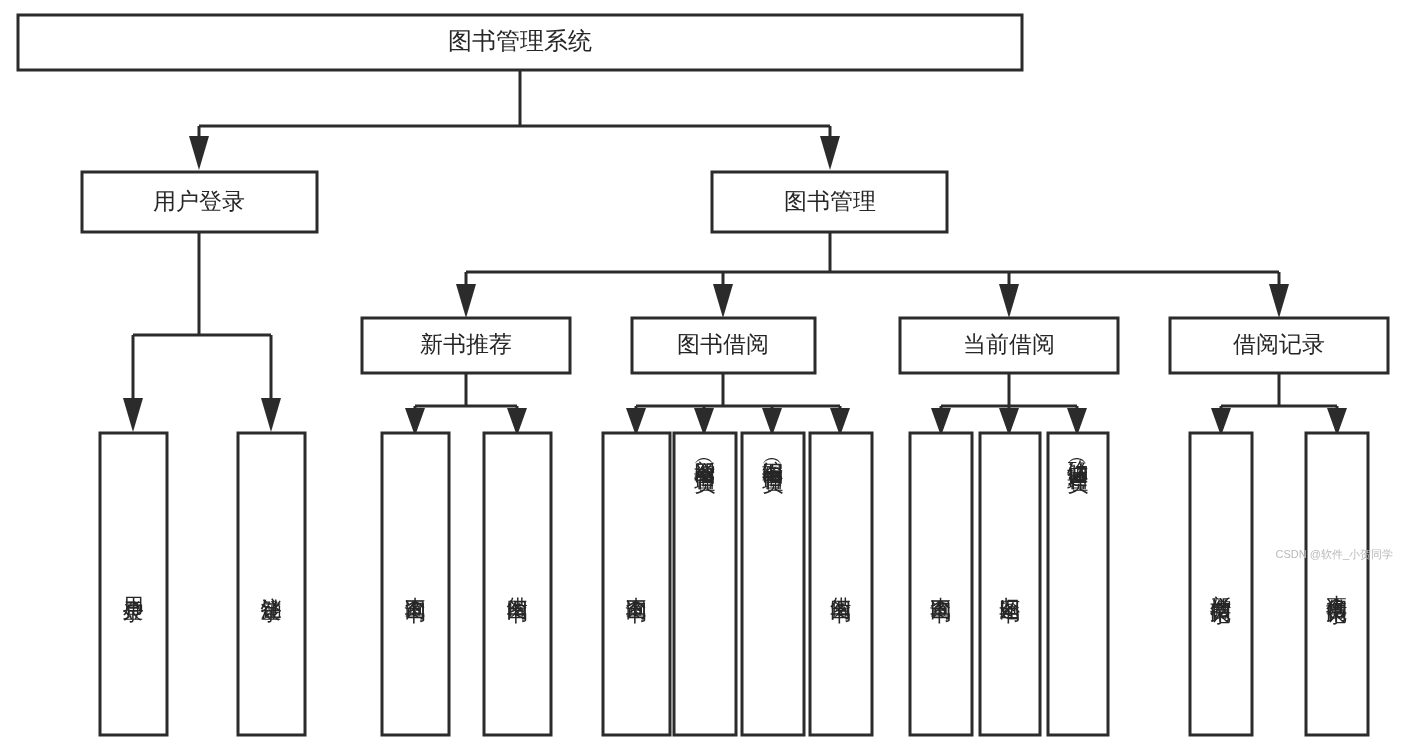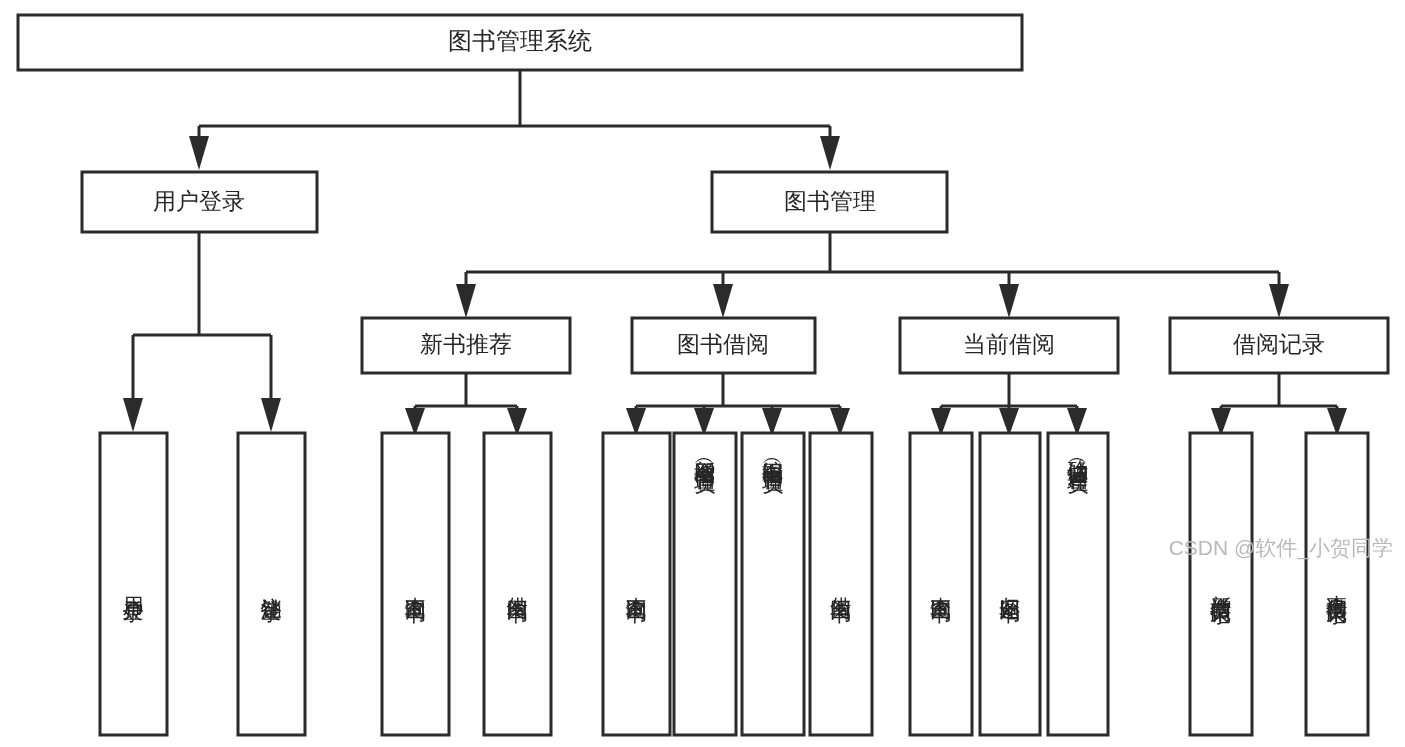--- a/index.html
+++ b/index.html
@@ -72,21 +72,21 @@
     letter-spacing: 2px;
     color: #262626;
     white-space: nowrap;
     text-align: center;
   }
   .watermark {
     position: absolute;
     right: 12px;
     bottom: 6px;
     font-family: "Liberation Sans", "DejaVu Sans", sans-serif;
-    font-size: 21px;
+    font-size: 11px;
     color: #b9b9b9;
     white-space: nowrap;
     user-select: none;
   }
 </style>
 </head>
 <body>
 
 <div id="diagram-root">
 

